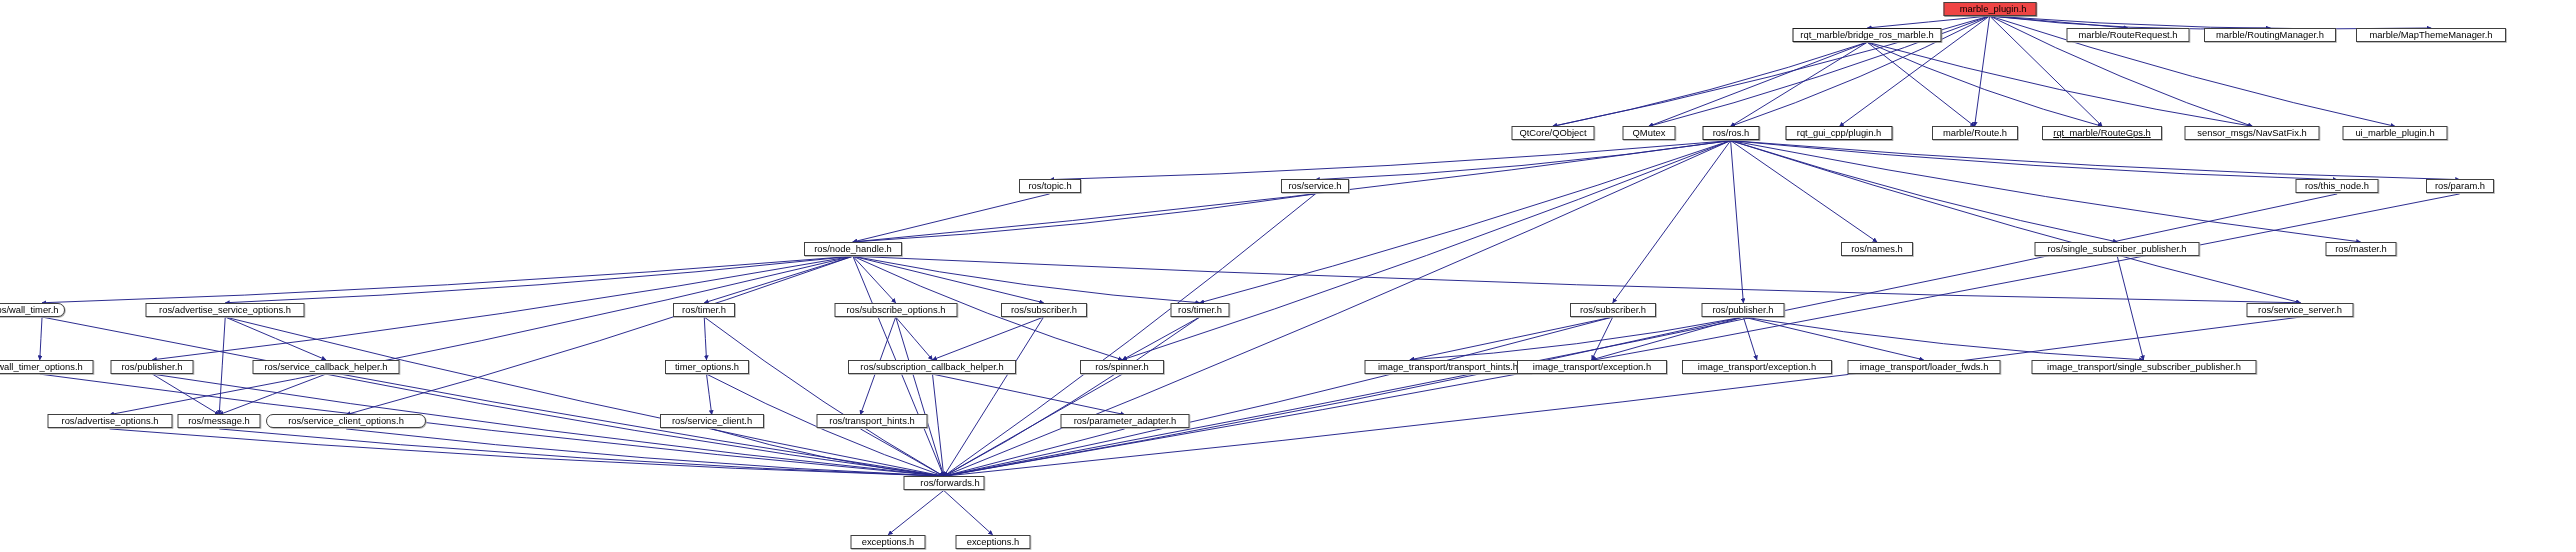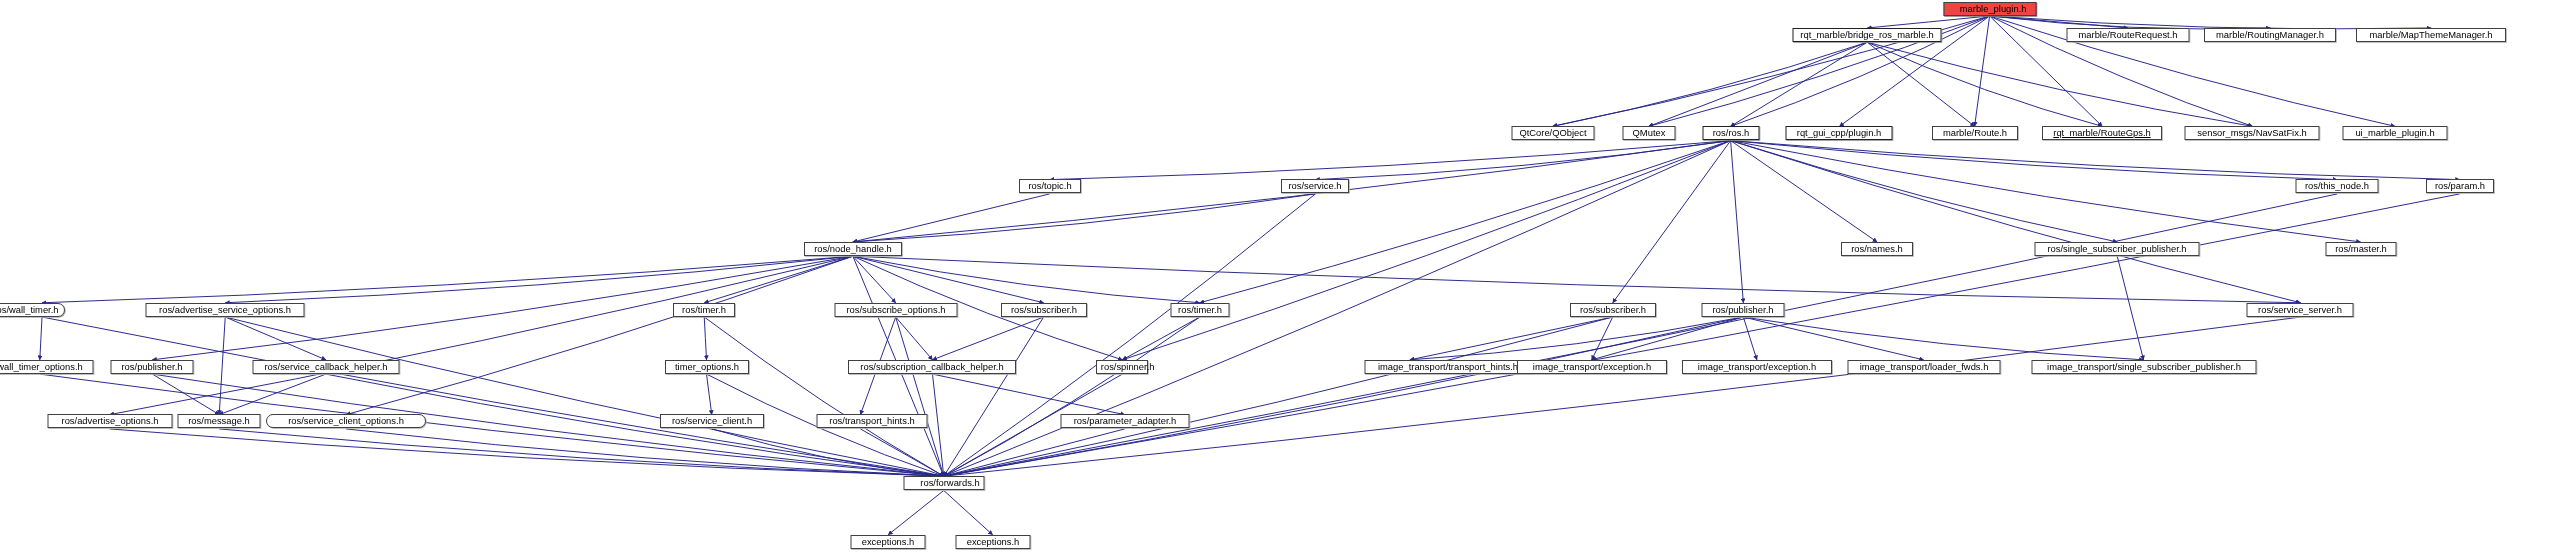--- a/index.html
+++ b/index.html
@@ -175,21 +175,21 @@
       <div class="node shadow" style="left: 1044px; top: 303px; width: 86px;">ros/subscriber.h</div>
       <div class="node shadow" style="left: 1200px; top: 303px; width: 59px;">ros/timer.h</div>
       <div class="node shadow" style="left: 1613px; top: 303px; width: 86px;">ros/subscriber.h</div>
       <div class="node shadow" style="left: 1743px; top: 303px; width: 83px;">ros/publisher.h</div>
       <div class="node shadow" style="left: 2300px; top: 303px; width: 107px;">ros/service_server.h</div>
       <div class="node shadow" style="left: 40px; top: 360px; width: 107px;">wall_timer_options.h</div>
       <div class="node shadow" style="left: 152px; top: 360px; width: 83px;">ros/publisher.h</div>
       <div class="node shadow" style="left: 326px; top: 360px; width: 147px;">ros/service_callback_helper.h</div>
       <div class="node shadow" style="left: 707px; top: 360px; width: 84px;">timer_options.h</div>
       <div class="node shadow" style="left: 932px; top: 360px; width: 168px;">ros/subscription_callback_helper.h</div>
-      <div class="node shadow" style="left: 1122px; top: 360px; width: 52px;">ros/spinner.h</div>
+      <div class="node shadow" style="left: 1122px; top: 360px; width: 84px;">ros/spinner.h</div>
       <div class="node shadow" style="left: 1410px; top: 360px; width: 167px; margin-left: 38px;">image_transport/transport_hints.h</div>
       <div class="node shadow" style="left: 1592px; top: 360px; width: 150px;">image_transport/exception.h</div>
       <div class="node shadow" style="left: 1757px; top: 360px; width: 150px;">image_transport/exception.h</div>
       <div class="node shadow" style="left: 1924px; top: 360px; width: 153px;">image_transport/loader_fwds.h</div>
       <div class="node shadow" style="left: 2144px; top: 360px; width: 225px;">image_transport/single_subscriber_publisher.h</div>
       <div class="node shadow" style="left: 110px; top: 414px; width: 125px;">ros/advertise_options.h</div>
       <div class="node shadow" style="left: 219px; top: 414px; width: 83px;">ros/message.h</div>
       <div class="node shadow" style="left: 346px; top: 414px; width: 160px; border-radius: 7px;">ros/service_client_options.h</div>
       <div class="node shadow" style="left: 712px; top: 414px; width: 104px;">ros/service_client.h</div>
       <div class="node shadow" style="left: 860px; top: 414px; width: 111px; margin-left: 12px;">ros/transport_hints.h</div>

